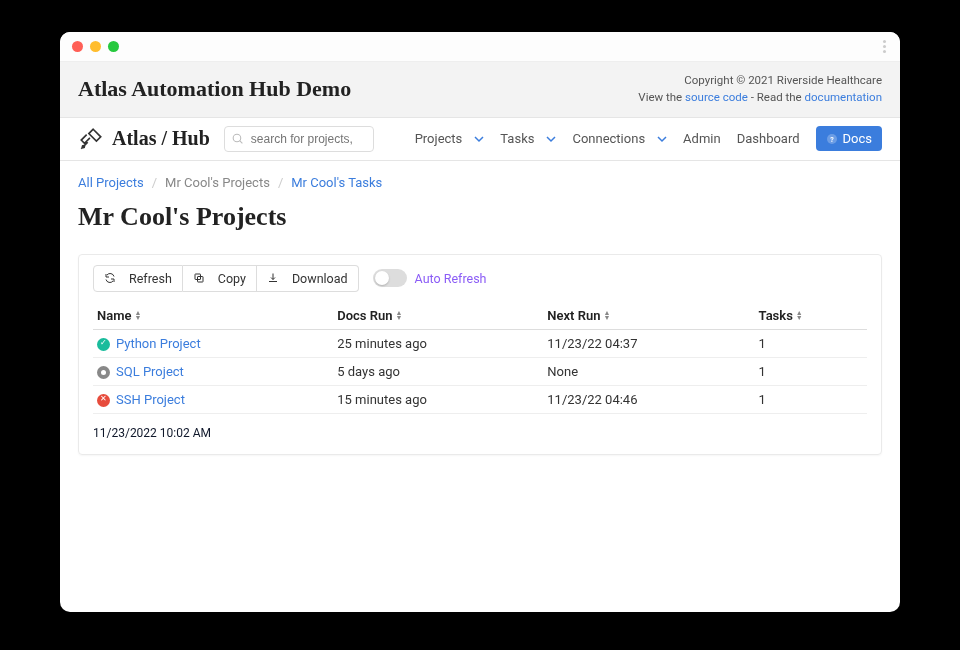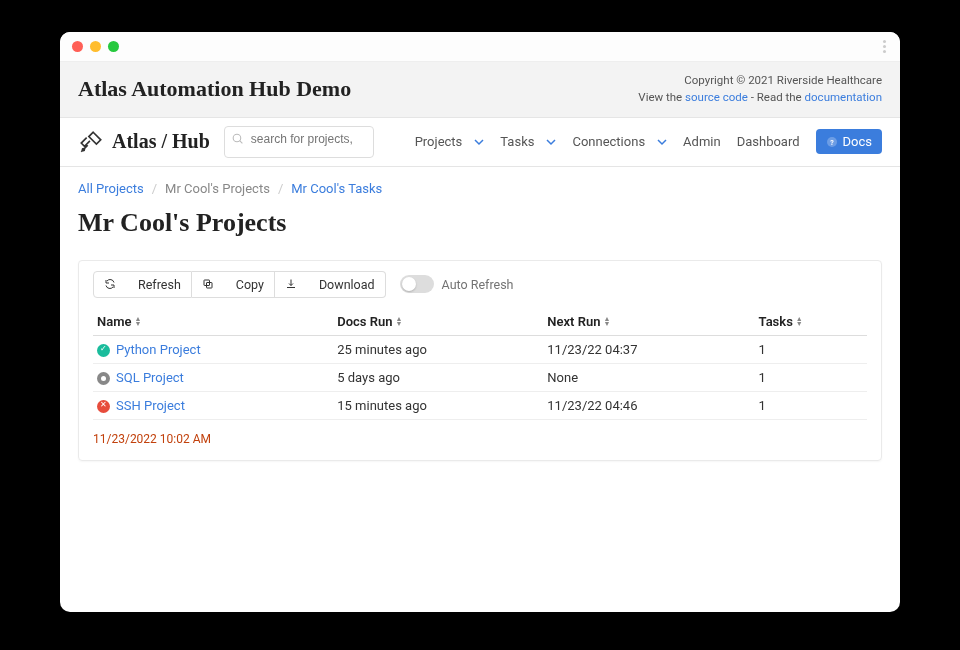--- a/index.html
+++ b/index.html
@@ -21,57 +21,57 @@
 .menudots { color:#ccc; display:flex; flex-direction:column; gap:2px; padding-right:2px;}
 .menudots span{width:3px;height:3px;background:#ccc;border-radius:50%;}
 .banner { background:#f3f3f3; border-bottom:1px solid #e5e5e5; padding:10px 18px; display:flex; justify-content:space-between; align-items:center;}
 .banner-title { font-family: Georgia, "Times New Roman", serif; font-weight:700; font-size:22px; color:#222;}
 .banner-right { text-align:right; font-size:11.5px; color:#555; line-height:1.5;}
 .banner-right a { color:#3b7ddd; text-decoration:none; }
 .navbar { display:flex; align-items:center; padding:8px 18px; border-bottom:1px solid #e5e5e5; gap:14px;}
 .brand { display:flex; align-items:center; gap:8px; font-family: Georgia, serif; font-weight:700; font-size:20px; color:#222;}
 .brand svg { width:26px; height:26px; }
 .search { position:relative; }
-.search input { width:150px; padding:5px 8px 11px 26px; border:1px solid #ddd; border-radius:4px; font-size:12px; color:#999;}
+.search input { width:150px; padding:5px 8px 5px 26px; border:1px solid #ddd; border-radius:4px; font-size:12px; color:#999;}
 .search svg { position:absolute; left:7px; top:6px; width:13px; height:13px; stroke:#bbb;}
 .navspacer{flex:1;}
 .navlinks { display:flex; align-items:center; gap:16px; font-size:13px; color:#555;}
 .navlinks .nl { display:flex; align-items:center; gap:12px; cursor:pointer;}
 .navlinks svg{width:10px;height:10px;}
 .docs-btn { background:#3b7ddd; color:#fff; padding:5px 10px; border-radius:4px; font-size:13px; display:flex; align-items:center; gap:5px; cursor:pointer;}
 .docs-btn svg{width:12px;height:12px;fill:#fff;}
 .content { padding:14px 18px 18px; flex:1; overflow:auto;}
 .breadcrumb { font-size:13px; color:#888; display:flex; gap:8px; align-items:center; margin-bottom:12px;}
 .breadcrumb a{color:#3b7ddd; text-decoration:none;}
 .breadcrumb .sep{color:#ccc;}
 .page-title { font-family: Georgia, serif; font-weight:700; font-size:26px; color:#222; margin-bottom:22px;}
 .panel { border:1px solid #eaeaea; border-radius:4px; padding:10px 14px 14px; box-shadow:0 1px 2px rgba(0,0,0,0.04);}
 .toolbar { display:flex; align-items:center; gap:0; margin-bottom:10px;}
 .btn-group { display:flex; }
-.btn { border:1px solid #ddd; background:#fff; padding:5px 10px; font-size:12.5px; color:#333; display:flex; align-items:center; gap:22px; cursor:pointer;}
+.btn { border:1px solid #ddd; background:#fff; padding:5px 10px; font-size:12.5px; color:#333; display:flex; align-items:center; gap:13px; cursor:pointer;}
 .btn:first-child{border-radius:4px 0 0 4px;}
 .btn:last-child{border-radius:0 4px 4px 0;}
 .btn + .btn { border-left:none; }
 .btn svg{width:12px;height:12px;}
-.switch-wrap{display:flex;align-items:center;gap:8px;margin-left:14px;font-size:12.5px;color:#737373;}
+.switch-wrap{display:flex;align-items:center;gap:8px;margin-left:14px;font-size:12.5px;color:#8b5cf6;}
 .switch{width:34px;height:18px;background:#ddd;border-radius:10px;position:relative;cursor:pointer;}
 .switch::after{content:"";position:absolute;width:14px;height:14px;background:#fff;border-radius:50%;top:2px;left:2px;box-shadow:0 1px 2px rgba(0,0,0,0.2);}
 table { width:100%; border-collapse:collapse; font-size:13px;}
 th { text-align:left; padding:6px 4px; border-bottom:1px solid #ddd; font-weight:600; color:#222;}
 th .sort{display:inline-flex;flex-direction:column;margin-left:3px;line-height:5px;font-size:7px;color:#888;vertical-align:middle;}
 td { padding:6px 4px; border-bottom:1px solid #eee; color:#333;}
 td a { color:#3b7ddd; text-decoration:none;}
 .status{display:inline-block;width:13px;height:13px;border-radius:50%;vertical-align:middle;margin-right:6px;position:relative;}
 .status.ok{background:#1abc9c;}
 .status.ok::after{content:"✓";color:#fff;font-size:8px;position:absolute;left:3px;top:0px;}
 .status.idle{background:#888;}
 .status.idle::after{content:"";position:absolute;width:5px;height:5px;background:#fff;border-radius:50%;left:4px;top:4px;}
 .status.err{background:#e74c3c;}
 .status.err::after{content:"✕";color:#fff;font-size:8px;position:absolute;left:3px;top:0px;}
-.timestamp{font-size:12px;color:#c2410c;margin-top:12px;}
+.timestamp{font-size:12px;color:#0f172a;margin-top:12px;}
 </style>
 </head>
 <body>
 
 <div class="window">
   <div class="titlebar">
     <div class="traffic">
       <div class="dot red"></div>
       <div class="dot yellow"></div>
       <div class="dot green"></div>

